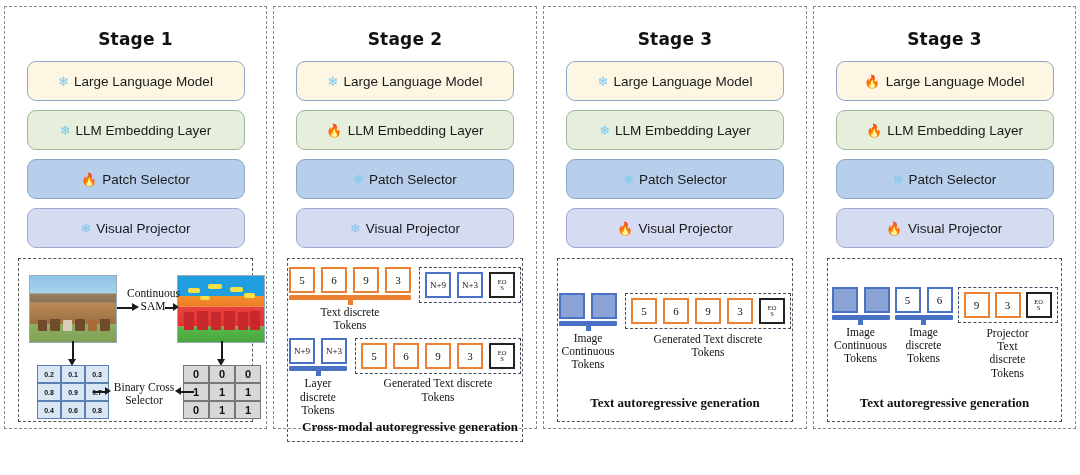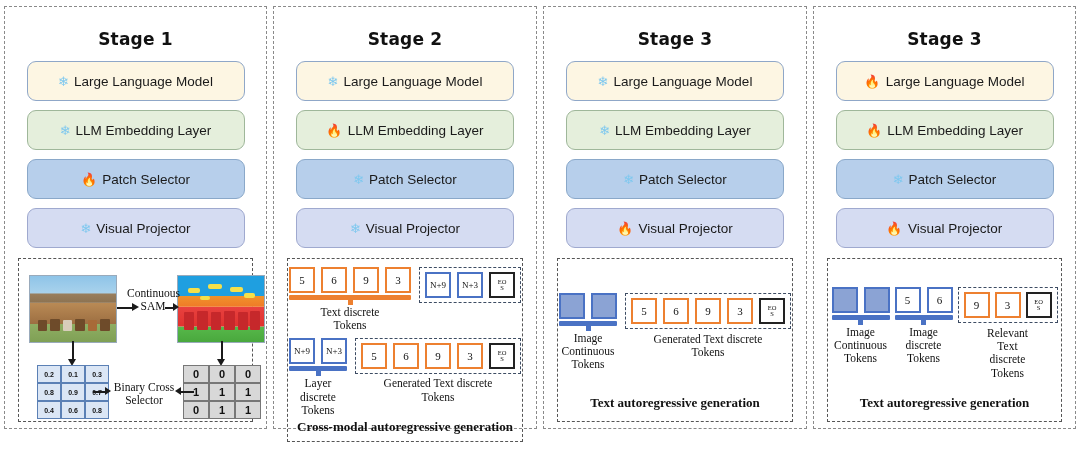--- a/index.html
+++ b/index.html
@@ -311,21 +311,21 @@
                 <span>EO</span>
                 <span>S</span>
               </div>
           </div>
           <div class="lbl" style="margin-top:3px;">
             <span>Generated Text discrete</span><br>
             <span>Tokens</span>
           </div>
         </div>
       </div>
-      <div class="panel-caption" style="margin-top:2px;">Cross-modal autoregressive generation</div>
+      <div class="panel-caption" style="margin-top:2px;text-align:right;">Cross-modal autoregressive generation</div>
     </div>
   </div>
 
   <div class="stage">
     <div class="stage-title">Stage 3</div>
     <div class="modules">
       <div class="module mod-llm">
         <span class="ic snow">❄</span>
         <span>Large Language Model</span>
       </div>
@@ -436,21 +436,21 @@
         <div class="grp">
           <div class="dashbox" style="gap:5px;">
             <div class="chip or">9</div>
             <div class="chip or">3</div>
             <div class="chip eos">
                 <span>EO</span>
                 <span>S</span>
               </div>
           </div>
           <div class="lbl" style="margin-top:4px;">
-            <span>Relevant</span><br>
+            <span>Projector</span><br>
             <span>Text</span><br>
             <span>discrete</span><br>
             <span>Tokens</span>
           </div>
         </div>
       </div>
       <div class="panel-caption" style="position:absolute;bottom:10px;left:0;">Text autoregressive generation</div>
     </div>
   </div>
 

